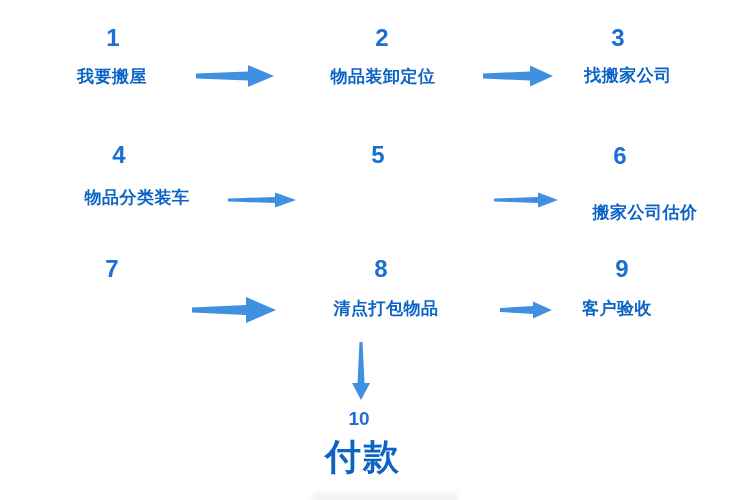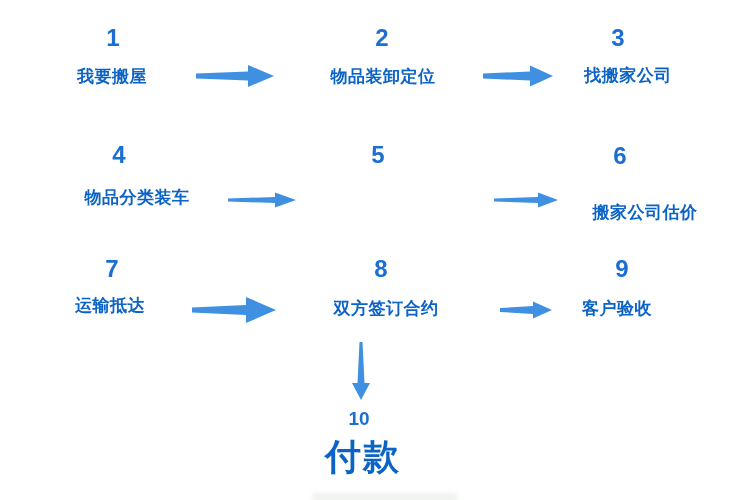--- a/index.html
+++ b/index.html
@@ -96,28 +96,27 @@
   <span class="step-number" style="left:378px; top:155px;">5</span>
 
   <svg class="arrow" style="left:494px; top:192px;" width="64" height="16" viewBox="0 0 64 16">
     <polygon points="0,6.5 44,5 44,0.5 64,8 44,15.5 44,11 0,9.5"></polygon>
   </svg>
 
   <span class="step-number" style="left:620px; top:156px;">6</span>
   <span class="step-label" style="left:645px; top:196px;margin-top:16px;">搬家公司估价</span>
 
   <span class="step-number" style="left:112px; top:269px;">7</span>
-  <span class="step-label" style="left:110px; top:305px;">运输抵达</span>
 
   <svg class="arrow" style="left:192px; top:296px;" width="84" height="28" viewBox="0 0 84 28">
     <polygon points="0,11.5 54,9 54,1 84,14 54,27 54,19 0,16.5"></polygon>
   </svg>
 
   <span class="step-number" style="left:381px; top:269px;">8</span>
-  <span class="step-label" style="left:386px; top:308px;">双方签订合约</span>
+  <span class="step-label" style="left:386px; top:308px;">清点打包物品</span>
 
   <svg class="arrow" style="left:500px; top:301px;" width="52" height="18" viewBox="0 0 52 18">
     <polygon points="0,7 33,5 33,0.5 52,9 33,17.5 33,13 0,11"></polygon>
   </svg>
 
   <span class="step-number" style="left:622px; top:269px;">9</span>
   <span class="step-label" style="left:617px; top:308px;">客户验收</span>
 
   <svg class="arrow" style="left:352px; top:342px;" width="18" height="58" viewBox="0 0 18 58">
     <polygon points="7.5,0 5.5,41 0,41 9,58 18,41 12.5,41 10.5,0"></polygon>

